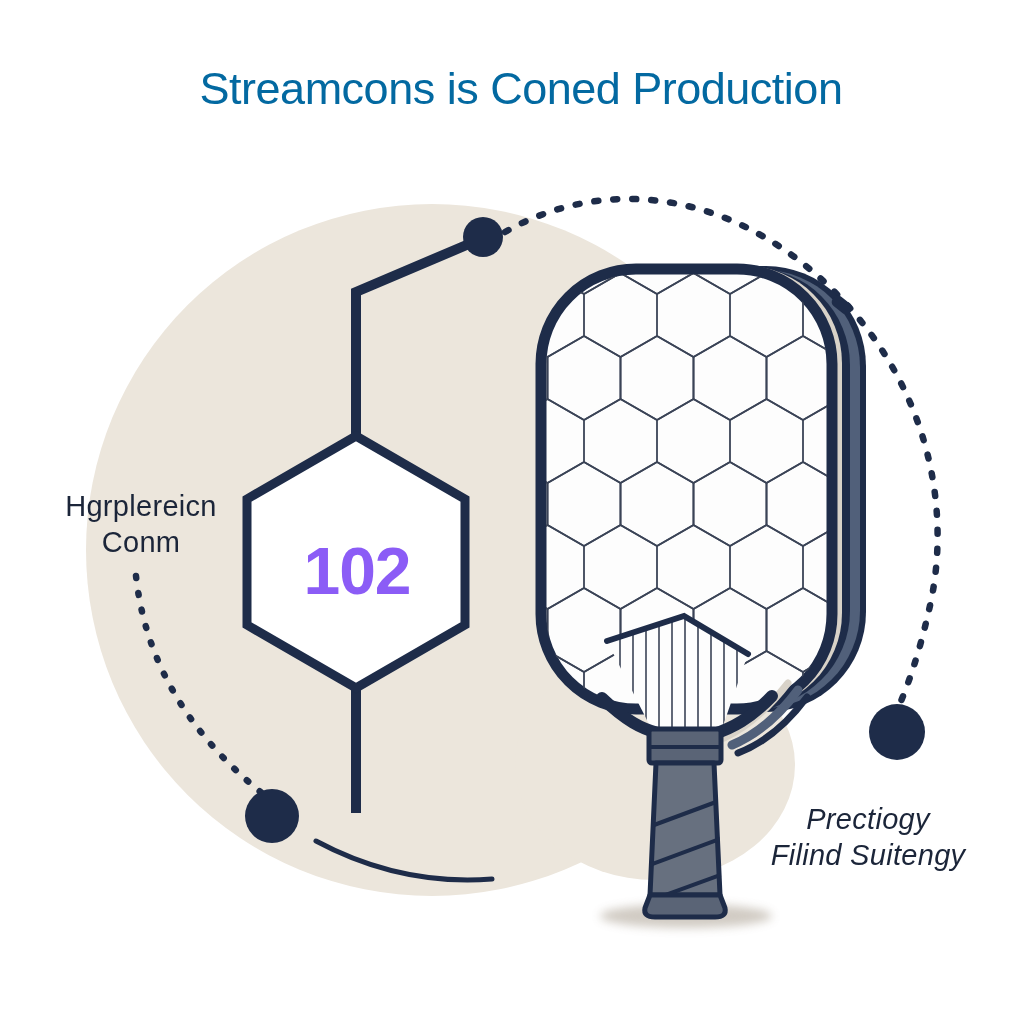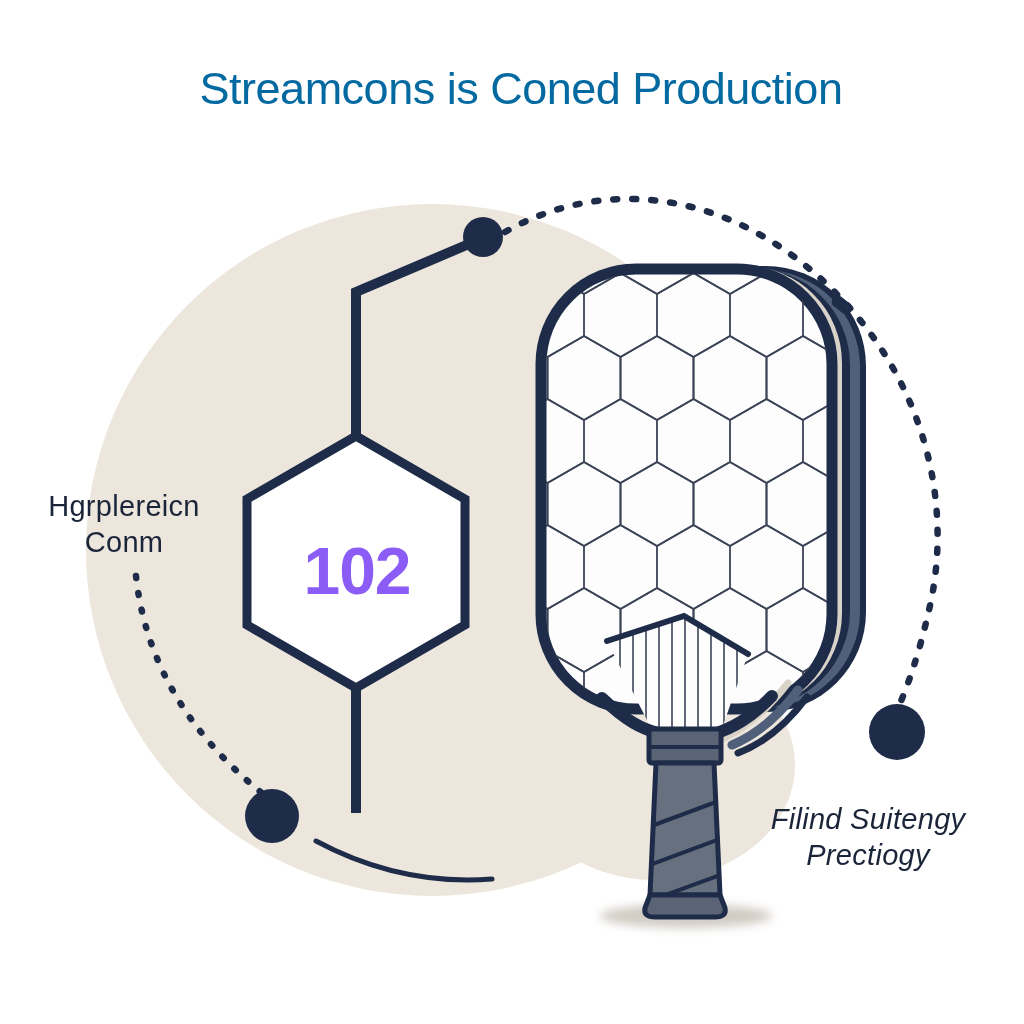--- a/index.html
+++ b/index.html
@@ -4,21 +4,21 @@
 <style>
   html,body{margin:0;padding:0;background:#ffffff;}
   .stage{position:relative;width:1024px;height:1024px;overflow:hidden;background:#ffffff;
          font-family:"Liberation Sans",sans-serif;}
   .stage svg{position:absolute;left:0;top:0;}
   .abs{position:absolute;transform:translate(-50%,-50%);text-align:center;white-space:nowrap;}
   .title{left:509px;top:89px;font-size:45px;font-weight:400;letter-spacing:-0.5px;color:#0369a1;margin-left:12px;}
   .lbl{font-size:29px;line-height:36px;color:#1b2539;letter-spacing:0.3px;font-weight:400;}
   .lbl span{display:block;}
   #lbl-tl{left:201px;top:306px;}
-  #lbl-ml{left:124px;top:524px;}
+  #lbl-ml{left:141px;top:524px;}
   #lbl-bc{left:517px;top:754px;}
   #lbl-br{left:868px;top:837px;font-style:italic;}
   .hexval{left:357px;top:571px;font-size:66px;font-weight:600;color:#8b5cf6;letter-spacing:-1px;}
 </style>
 </head>
 <body>
 
 <div class="stage">
 
   <svg width="1024" height="1024" viewBox="0 0 1024 1024">
@@ -120,17 +120,17 @@
   <div class="abs hexval">102</div>
 
 
   <div id="lbl-ml" class="abs lbl">
     <span>Hgrplereicn</span>
     <span>Conm</span>
   </div>
 
 
   <div id="lbl-br" class="abs lbl">
+    <span>Prectiogy</span>
     <span>Filind Suitengy</span>
-    <span>Prectiogy</span>
   </div>
 
 </div>
 
 </body></html>

